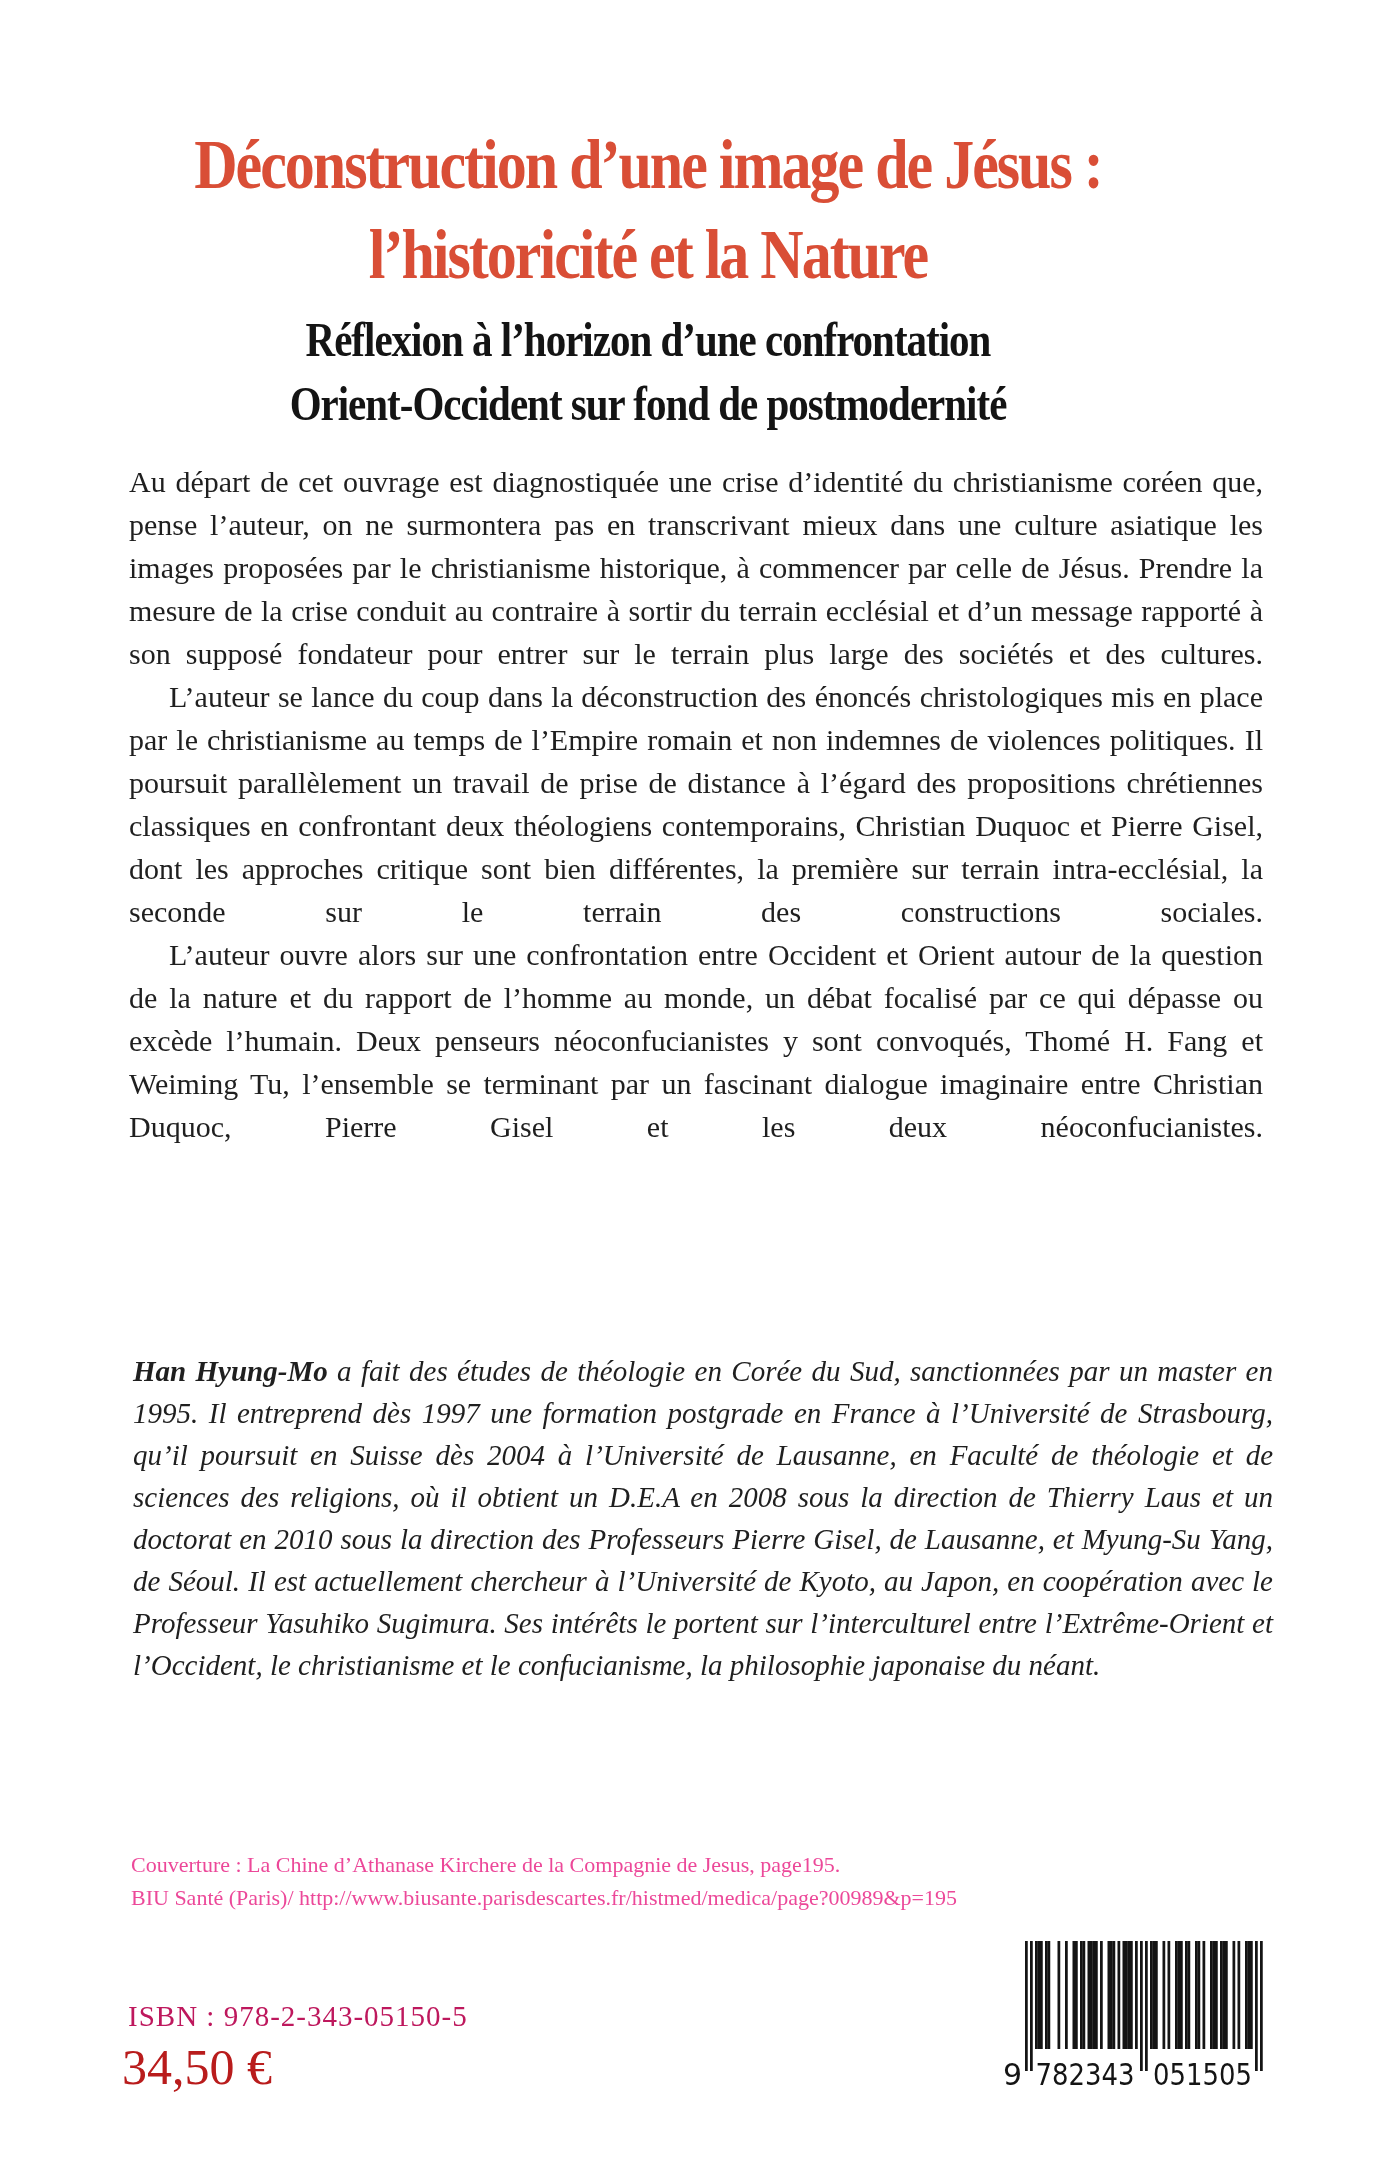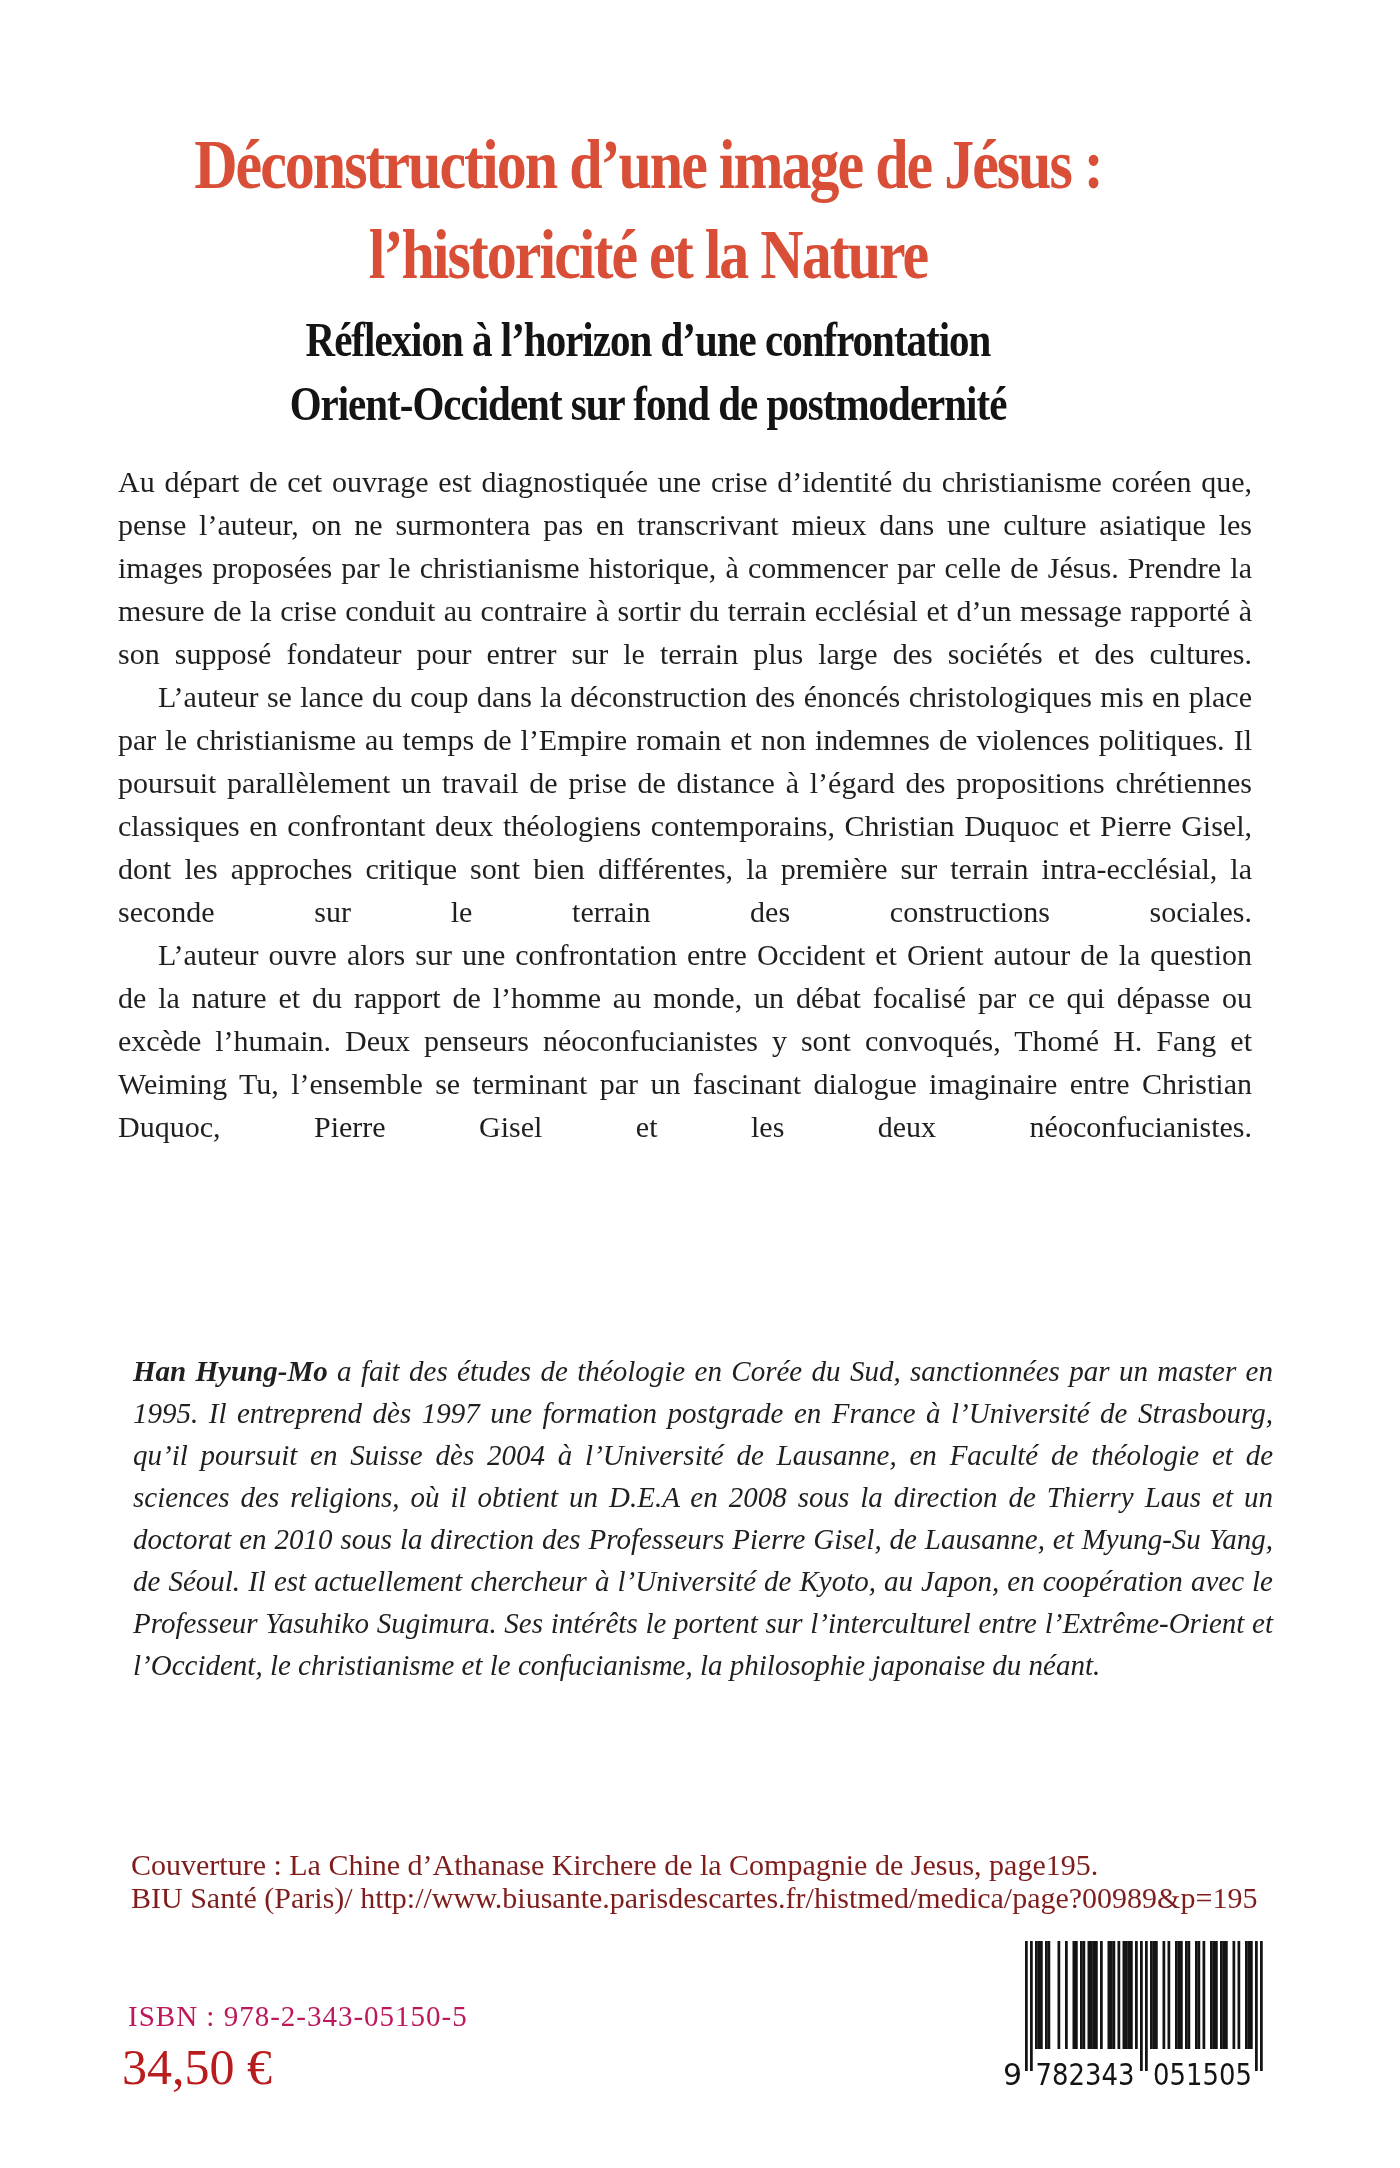--- a/index.html
+++ b/index.html
@@ -15,35 +15,35 @@
   }
   .title span{display:block;}
   .subtitle{
     position:absolute;top:308px;left:0;width:100%;margin:0;
     text-align:center;color:#141414;font-weight:bold;
     font-size:41px;line-height:54px;letter-spacing:-1px;
     transform:scaleY(1.18);transform-origin:top center;
   }
   .subtitle span{display:block;}
   .synopsis{
-    position:absolute;top:460px;left:118px;width:1134px;
+    position:absolute;top:460px;left:129px;width:1134px;
     font-size:30px;line-height:43px;color:#1f1f1f;
     text-align:justify;
   }
   .synopsis p{margin:0;text-align:justify;text-align-last:justify;}
   .synopsis p + p{text-indent:40px;}
   .bio{
     position:absolute;top:1350px;left:133px;width:1140px;
     font-style:italic;font-size:29px;line-height:42px;color:#1f1f1f;
   }
   .bio p{margin:0;text-align:justify;font-style:italic;}
   .bio .bio-name{font-weight:bold;}
   .credits{
     position:absolute;top:1848px;left:131px;width:1150px;
-    font-size:30px;line-height:33px;color:#7f1d1d;
+    font-size:22px;line-height:33px;color:#ec4899;
   }
   .isbn{
     position:absolute;top:2000px;left:128px;
     font-size:29px;color:#be185d;letter-spacing:1px;
   }
   .price{
     position:absolute;top:2038px;left:122px;
     font-size:50px;color:#b91c1c;
   }
   .barcode{position:absolute;left:1001px;top:1941px;width:268px;height:152px;}

